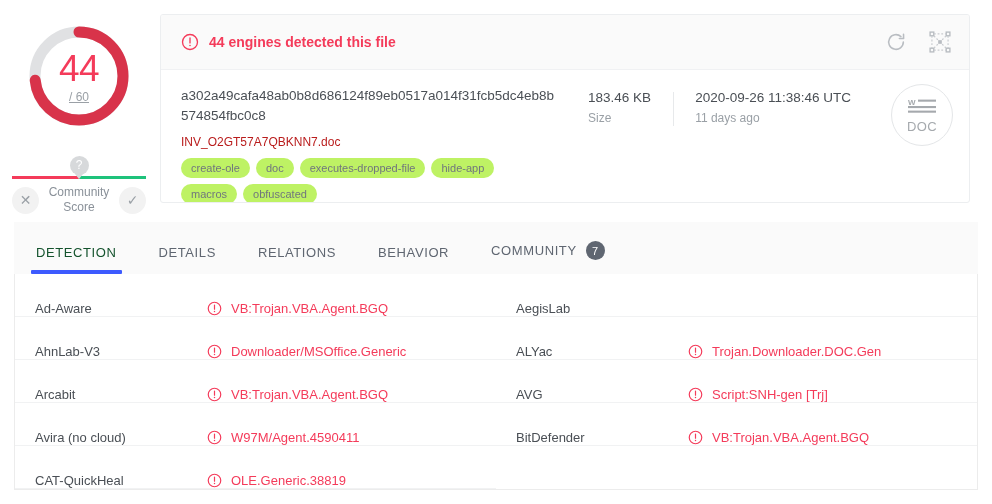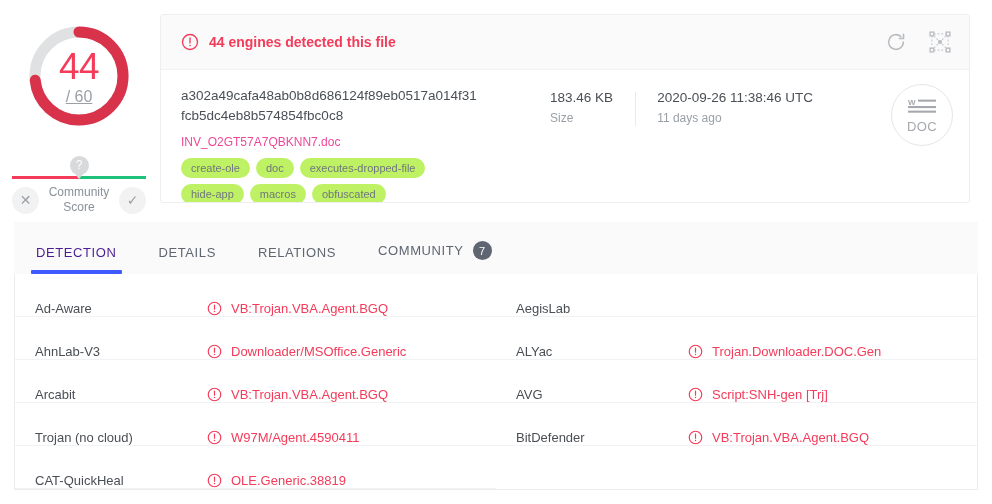--- a/index.html
+++ b/index.html
@@ -23,21 +23,21 @@
   .gauge-wrap { position: relative; width: 108px; height: 108px; }
   .gauge-svg { display: block; }
   .gauge-center {
     position: absolute; left: 0; top: 0; width: 108px; height: 108px;
     display: flex; flex-direction: column; align-items: center; justify-content: center;
   }
   .gauge-value {
     font-size: 37px; color: #f43b5a; font-weight: 400;
     line-height: 1; letter-spacing: -0.5px;
   }
-  .gauge-total { font-size: 16px; color: #9aa0a6; margin-top: 4px; line-height: 1; text-decoration: underline; }
+  .gauge-total { font-size: 12px; color: #9aa0a6; margin-top: 4px; line-height: 1; text-decoration: underline; }
 
   
   .community {
     margin-top: 26px; width: 134px; position: relative;
     display: flex; flex-direction: column; align-items: center;
   }
   .q-badge {
     width: 19px; height: 19px; border-radius: 50%;
     background: #d7d9db; color: #ffffff;
     font-size: 12px; line-height: 19px; text-align: center;
@@ -80,27 +80,27 @@
     padding: 0 18px 0 20px;
     gap: 16px;
   }
   .alert-title {
     display: flex; align-items: center; gap: 10px;
     color: #f43b5a; font-size: 14px; font-weight: bold;
   }
   .head-actions { margin-left: auto; display: flex; align-items: center; gap: 22px; }
   .icon-btn { width: 22px; height: 22px; color: #b9bdc2; display: block; }
 
-  .card-body { display: flex; padding: 16px 16px 0 20px; gap: 38px; }
+  .card-body { display: flex; padding: 16px 16px 0 20px; }
   .file-meta { flex: 1; min-width: 0; padding-right: 10px; }
   .hash {
     font-size: 13.5px; color: #4a4f55; line-height: 20px;
     word-break: break-all; max-width: 390px;
   }
-  .fname { font-size: 12px; color: #ec4899; margin-top: 9px; }
+  .fname { font-size: 12px; color: #b91c1c; margin-top: 9px; }
   .tags { display: flex; flex-wrap: wrap; gap: 6px; margin-top: 9px; }
   .tag {
     background: #bef264; color: #70767d; border-radius: 11px;
     font-size: 11px; padding: 4px 10px; white-space: nowrap;
   }
 
   .stats { display: flex; align-items: flex-start; padding-top: 4px; }
   .stat { padding: 0 22px; position: relative; }
   .stat + .stat::before {
     content: ""; position: absolute; left: 0; top: 2px;
@@ -121,21 +121,21 @@
   .tabbar {
     background: #fafafa; height: 52px;
     display: flex; align-items: flex-end;
     padding: 0 0 0 22px; margin: 0 14px 0 14px;
   }
   .tab {
     font-size: 13px; color: #5f6671; letter-spacing: 0.6px;
     padding: 0 0 14px 0; margin-right: 42px;
     position: relative; display: flex; align-items: center; gap: 9px;
   }
-  .tab.active { color: #4c1d95; }
+  .tab.active { color: #14532d; }
   .tab.active::after {
     content: ""; position: absolute; left: -5px; right: -5px; bottom: 0;
     height: 4px; background: #3d5afe; border-radius: 1px;
   }
   .tab-badge {
     background: #5f6671; color: #fff; border-radius: 50%;
     width: 19px; height: 19px; font-size: 11px;
     display: flex; align-items: center; justify-content: center;
     letter-spacing: 0;
   }
@@ -281,20 +281,23 @@
       <div class="tab active">
         <span>DETECTION</span>
       </div>
       <div class="tab">
         <span>DETAILS</span>
       </div>
       <div class="tab">
         <span>RELATIONS</span>
       </div>
       <div class="tab">
+        <span>BEHAVIOR</span>
+      </div>
+      <div class="tab">
         <span>COMMUNITY</span>
         <span class="tab-badge">7</span>
       </div>
     </div>
 
   <div class="det-card">
     <div class="det-grid" id="det-grid">
         <div class="det-cell">
           <div class="eng-name">Ad-Aware</div>
           <div class="verdict">
@@ -347,21 +350,21 @@
           <div class="verdict">
             <svg class="warn-ico" viewBox="0 0 24 24">
               <circle cx="12" cy="12" r="10" fill="none" stroke="#f43b5a" stroke-width="1.9"></circle>
               <line x1="12" y1="6.4" x2="12" y2="13.2" stroke="#f43b5a" stroke-width="1.9" stroke-linecap="round"></line>
               <circle cx="12" cy="16.7" r="1.15" fill="#f43b5a"></circle>
             </svg>
             <span>Script:SNH-gen [Trj]</span>
           </div>
         </div>
         <div class="det-cell">
-          <div class="eng-name">Trojan (no cloud)</div>
+          <div class="eng-name">Avira (no cloud)</div>
           <div class="verdict">
             <svg class="warn-ico" viewBox="0 0 24 24">
               <circle cx="12" cy="12" r="10" fill="none" stroke="#f43b5a" stroke-width="1.9"></circle>
               <line x1="12" y1="6.4" x2="12" y2="13.2" stroke="#f43b5a" stroke-width="1.9" stroke-linecap="round"></line>
               <circle cx="12" cy="16.7" r="1.15" fill="#f43b5a"></circle>
             </svg>
             <span>W97M/Agent.4590411</span>
           </div>
         </div>
         <div class="det-cell">

